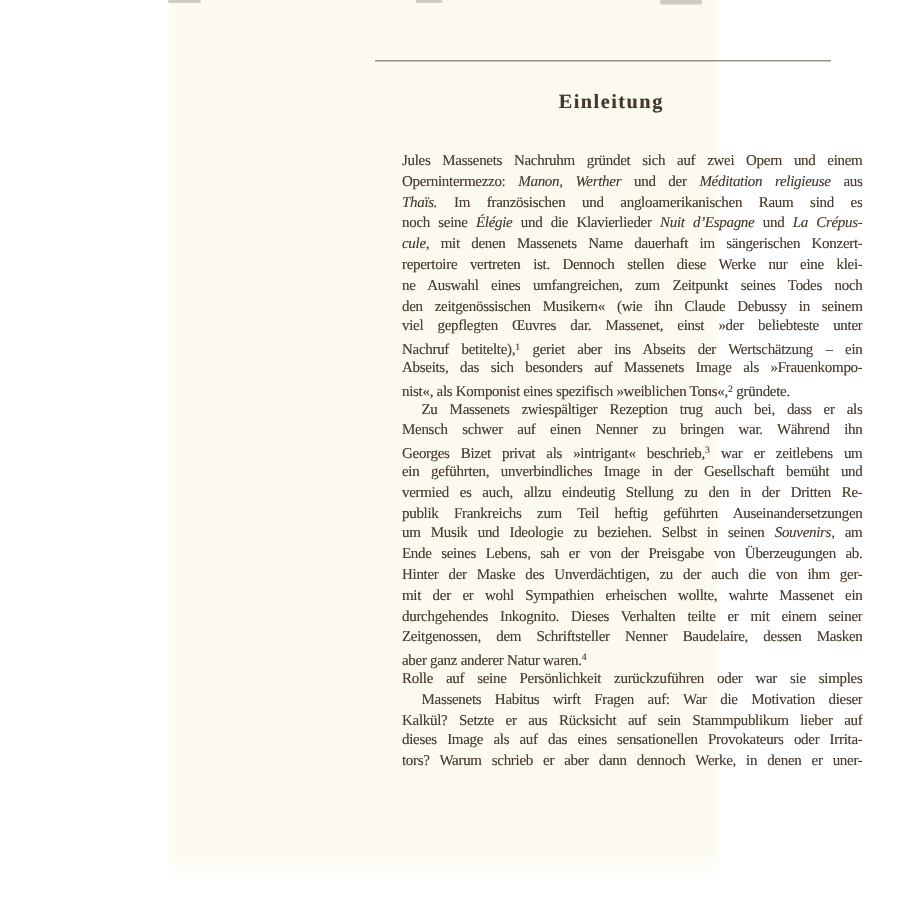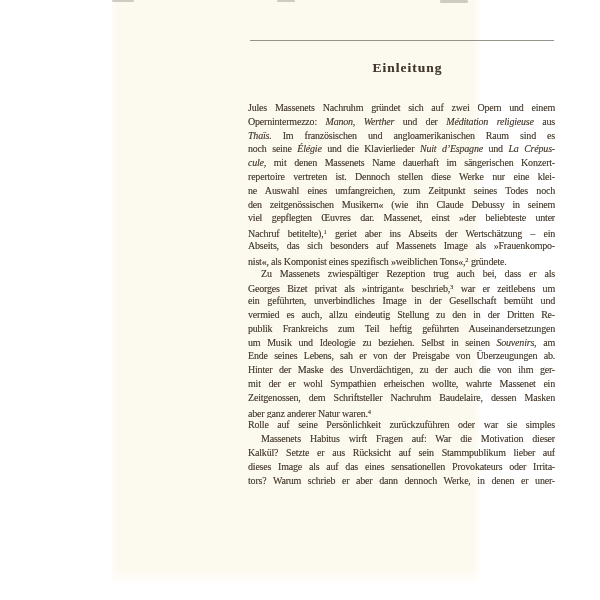--- a/index.html
+++ b/index.html
@@ -51,21 +51,21 @@
     text-align: center;
     transform: translateX(4px);
     font-size: 13.5px;
     font-weight: bold;
     letter-spacing: 1px;
     color: var(--heading-ink, #42382c);
     text-shadow: 0 0 0.5px rgba(66,56,44,0.45);
   }
   .page-body-text {
     position: absolute;
-    left: 136px;
+    left: 156px;
     top: 101px;
     width: 307px;
     color: var(--ink, #483d30);
     font-size: 10px;
     letter-spacing: -0.2px;
     text-shadow: 0 0 0.4px rgba(72,61,48,0.5);
   }
   .line {
     height: 13.8px;
     line-height: 13.8px;
@@ -101,29 +101,31 @@
         <div class="line"><span>noch seine </span><span class="it">Élégie</span><span> und die Klavierlieder </span><span class="it">Nuit d’Espagne</span><span> und </span><span class="it">La Crépus-</span></div>
         <div class="line"><span class="it">cule</span><span>, mit denen Massenets Name dauerhaft im sängerischen Konzert-</span></div>
         <div class="line"><span>repertoire vertreten ist. Dennoch stellen diese Werke nur eine klei-</span></div>
         <div class="line"><span>ne Auswahl eines umfangreichen, zum Zeitpunkt seines Todes noch</span></div>
         <div class="line"><span>den zeitgenössischen Musikern« (wie ihn Claude Debussy in seinem</span></div>
         <div class="line"><span>viel gepflegten Œuvres dar. Massenet, einst »der beliebteste unter</span></div>
         <div class="line"><span>Nachruf betitelte),</span><span class="sup">1</span><span> geriet aber ins Abseits der Wertschätzung – ein</span></div>
         <div class="line"><span>Abseits, das sich besonders auf Massenets Image als »Frauenkompo-</span></div>
         <div class="line short"><span>nist«, als Komponist eines spezifisch »weiblichen Tons«,</span><span class="sup">2</span><span> gründete.</span></div>
         <div class="line indent"><span>Zu Massenets zwiespältiger Rezeption trug auch bei, dass er als</span></div>
+        <div class="line"><span>Mensch schwer auf einen Nenner zu bringen war. Während ihn</span></div>
         <div class="line"><span>Georges Bizet privat als »intrigant« beschrieb,</span><span class="sup">3</span><span> war er zeitlebens um</span></div>
         <div class="line"><span>ein geführten, unverbindliches Image in der Gesellschaft bemüht und</span></div>
         <div class="line"><span>vermied es auch, allzu eindeutig Stellung zu den in der Dritten Re-</span></div>
         <div class="line"><span>publik Frankreichs zum Teil heftig geführten Auseinandersetzungen</span></div>
         <div class="line"><span>um Musik und Ideologie zu beziehen. Selbst in seinen </span><span class="it">Souvenirs</span><span>, am</span></div>
         <div class="line"><span>Ende seines Lebens, sah er von der Preisgabe von Überzeugungen ab.</span></div>
         <div class="line"><span>Hinter der Maske des Unverdächtigen, zu der auch die von ihm ger-</span></div>
         <div class="line"><span>mit der er wohl Sympathien erheischen wollte, wahrte Massenet ein</span></div>
-        <div class="line"><span>Zeitgenossen, dem Schriftsteller Nachruhm Baudelaire, dessen Masken</span></div>
+        <div class="line"><span>durchgehendes Inkognito. Dieses Verhalten teilte er mit einem seiner</span></div>
+        <div class="line"><span>Zeitgenossen, dem Schriftsteller Nenner Baudelaire, dessen Masken</span></div>
         <div class="line short"><span>aber ganz anderer Natur waren.</span><span class="sup">4</span></div>
         <div class="line"><span>Rolle auf seine Persönlichkeit zurückzuführen oder war sie simples</span></div>
         <div class="line indent"><span>Massenets Habitus wirft Fragen auf: War die Motivation dieser</span></div>
         <div class="line"><span>Kalkül? Setzte er aus Rücksicht auf sein Stammpublikum lieber auf</span></div>
         <div class="line"><span>dieses Image als auf das eines sensationellen Provokateurs oder Irrita-</span></div>
         <div class="line"><span>tors? Warum schrieb er aber dann dennoch Werke, in denen er uner-</span></div>
       </div>
   </div>
   <div class="scan-edge e1"></div>
   <div class="scan-edge e2"></div>

